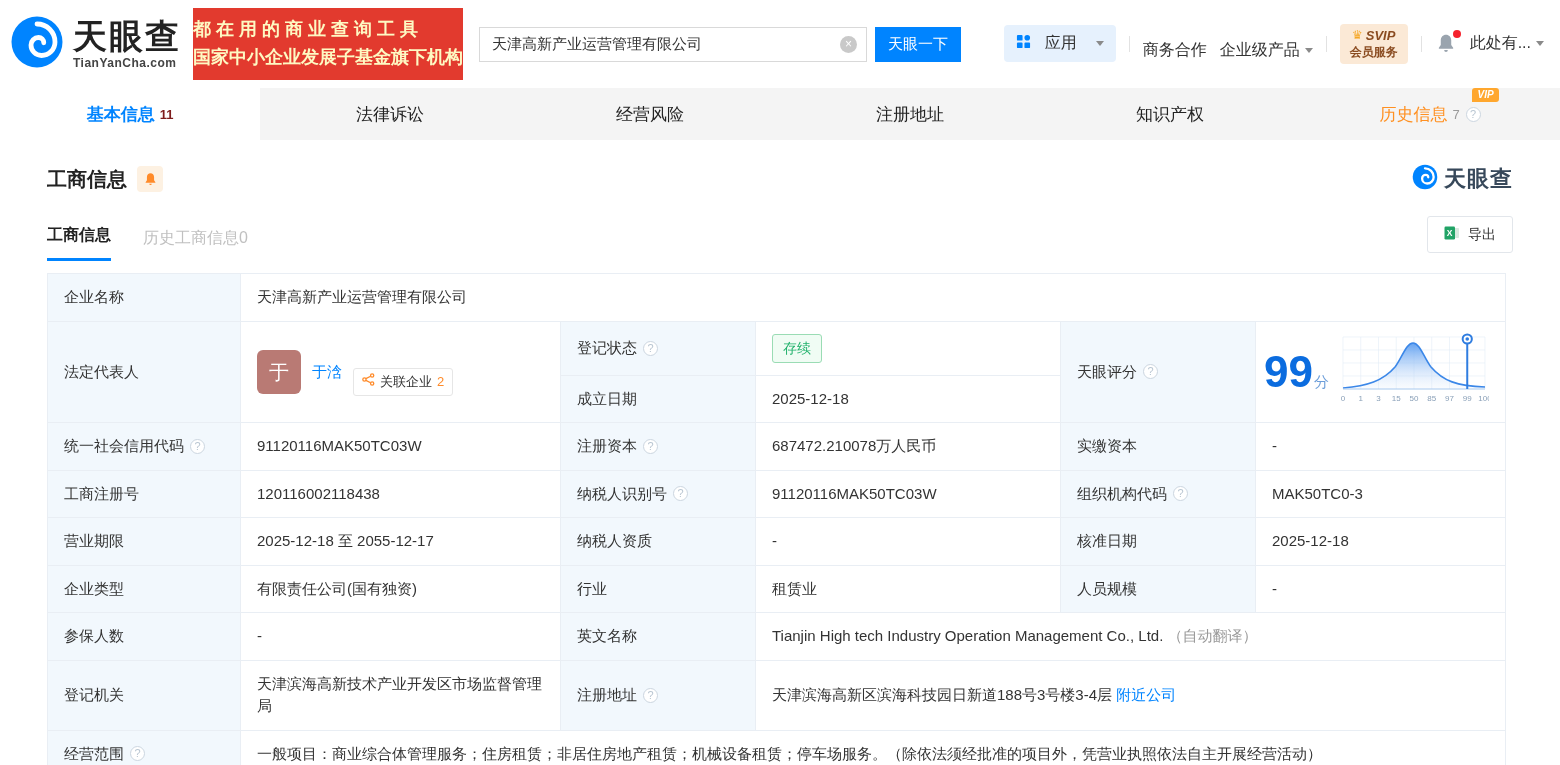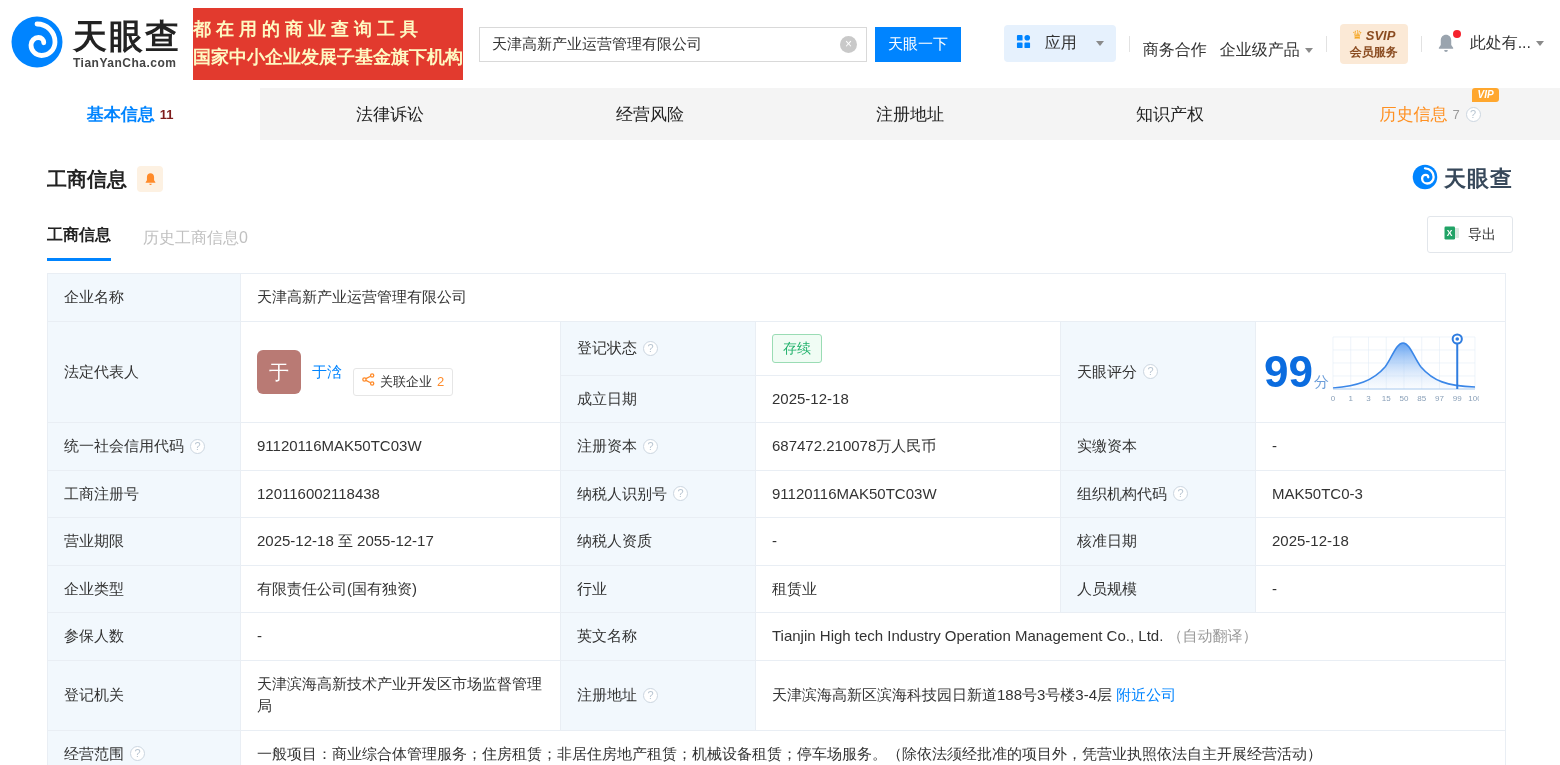--- a/index.html
+++ b/index.html
@@ -85,21 +85,21 @@
   .status-badge { display:inline-block; border:1px solid #9adcb4; background:#f0fcf4; color:#23b26d;
     font-size:14px; padding:3px 10px; border-radius:3px; }
   .rep-cell { display:flex; align-items:center; gap:11px; }
   .avatar { width:44px; height:44px; background:#b97a74; border-radius:6px; color:#fff; font-size:20px;
     display:flex; align-items:center; justify-content:center; flex:none; cursor:pointer; }
   .rep-name { color:#0084ff; font-size:15px; cursor:pointer; }
   .rel-badge { display:inline-flex; align-items:flex-end; gap:5px; border:1px solid #e6e6e6;
     border-radius:3px; padding:3px 8px; font-size:13px; color:#333; cursor:pointer; background:#fff;margin-top:20px; }
   .rel-count { color:#ff8b2a; }
   td.score-td { padding:4px 8px; }
-  .score-cell { display:flex; align-items:center; }
+  .score-cell { display:flex; align-items:center; gap:10px; }
   .score-num { font-size:44px; font-weight:bold; color:#0b6cdf; line-height:1; }
   .score-unit { font-size:15px; color:#6d9ed9; margin-left:1px; align-self:flex-end; padding-bottom:5px; }
   .link { color:#0084ff; cursor:pointer; }
   .note { color:#999; }
 </style>
 </head>
 <body>
 
 <header class="topbar">
   <div class="logo-wrap">

